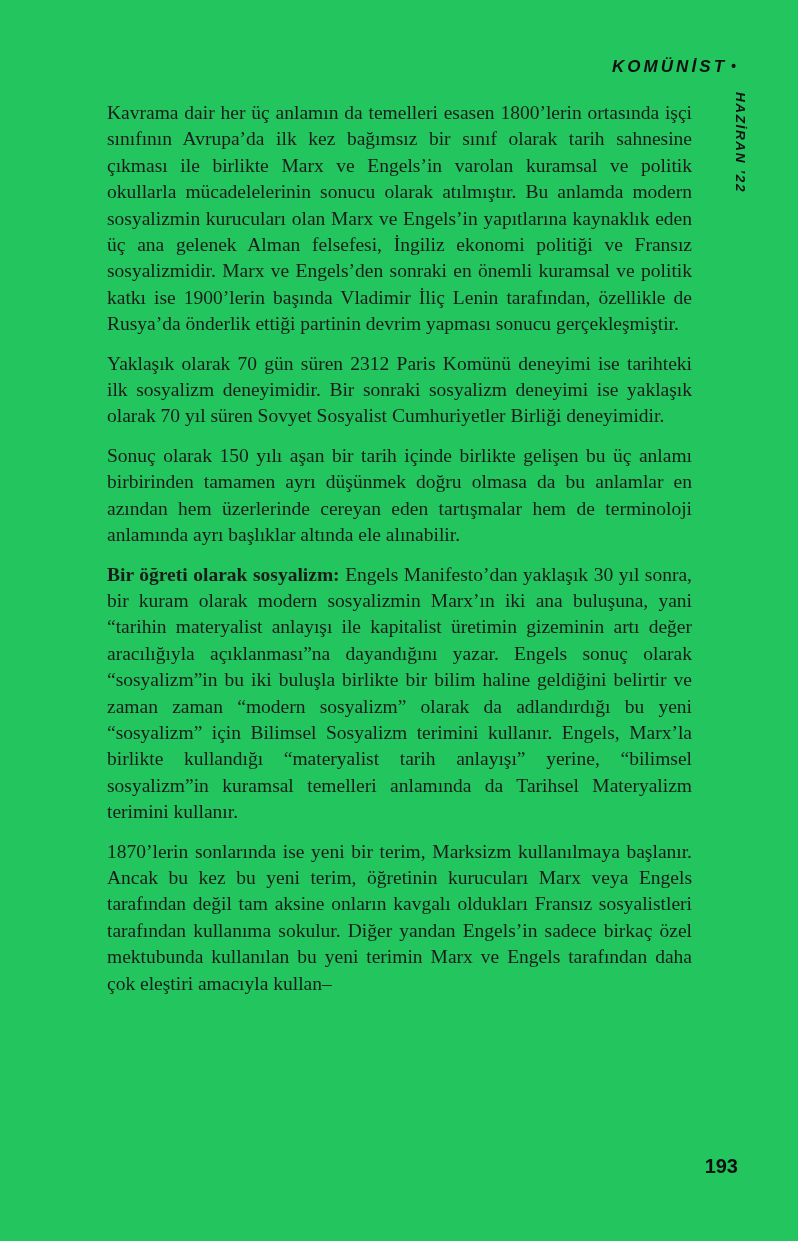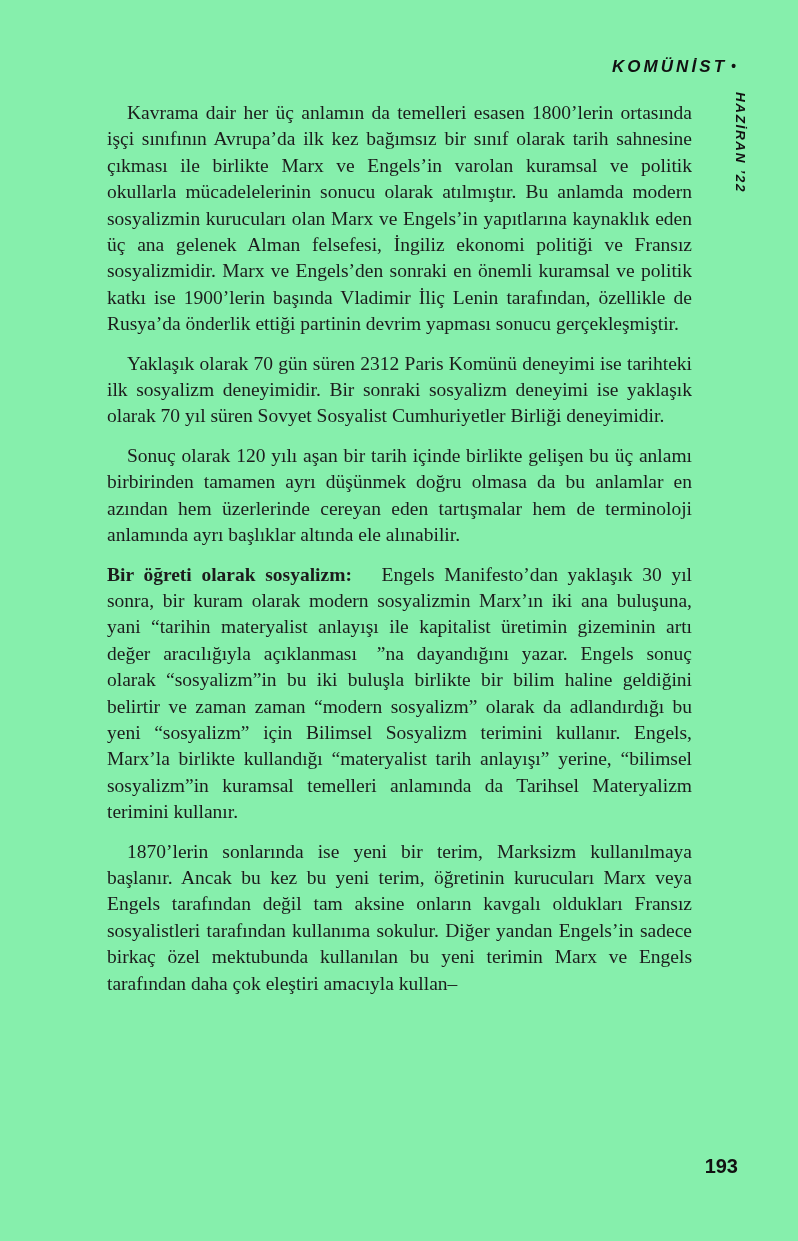--- a/index.html
+++ b/index.html
@@ -5,21 +5,21 @@
   html, body {
     margin: 0;
     padding: 0;
     background: #e8e8e8;
   }
   .page {
     position: relative;
     width: 798px;
     height: 1241px;
     margin: 0 auto;
-    background: #86efac;
+    background: #22c55e;
     color: #191919;
     overflow: hidden;
     font-family: "Liberation Serif", serif;
   }
   .journal-header {
     position: absolute;
     top: 57px;
     right: 62px;
     font-family: "Liberation Sans", sans-serif;
     font-weight: 700;
@@ -58,21 +58,21 @@
     color: #1c1c1c;
   }
   .body-text p.para {
     margin: 0 0 13px 0;
     text-align: justify;
     hyphens: auto;
     -webkit-hyphens: auto;
   }
   .body-text .bold   { font-weight: 700; margin-top: 36px; }
   .body-text .italic { }
-  .body-text .normal { font-weight: 400; font-style: normal; margin-left: 20px; }
+  .body-text .normal { font-weight: 400; font-style: normal; }
   .page-number {
     position: absolute;
     top: 1155px;
     right: 60px;
     font-family: "Liberation Sans", sans-serif;
     font-weight: 700;
     font-size: 20px;
     color: #111111;
   }
 </style>
@@ -83,20 +83,20 @@
 
   <div class="journal-header">
     <span>KOMÜNİST</span><span class="bullet">•</span>
   </div>
 
   <div class="issue-vertical">HAZİRAN ’22</div>
 
   <div class="body-text">
       <p class="para"><span class="normal">Kavrama dair her üç anlamın da temelleri esasen 1800’lerin ortasında işçi sınıfının Avrupa’da ilk kez bağımsız bir sınıf olarak tarih sahnesine çıkması ile birlikte Marx ve Engels’in varolan kuramsal ve politik okullarla mücadelelerinin sonucu olarak atılmıştır. Bu anlamda modern sosyalizmin kurucuları olan Marx ve Engels’in yapıtlarına kaynaklık eden üç ana gelenek Alman felsefesi, İngiliz ekonomi politiği ve Fransız sosyalizmidir. Marx ve Engels’den sonraki en önemli kuramsal ve politik katkı ise 1900’lerin başında Vladimir İliç Lenin tarafından, özellikle de Rusya’da önderlik ettiği partinin devrim yapması sonucu gerçekleşmiştir.</span></p>
       <p class="para"><span class="normal">Yaklaşık olarak 70 gün süren 2312 Paris Komünü deneyimi ise tarihteki ilk sosyalizm deneyimidir. Bir sonraki sosyalizm deneyimi ise yaklaşık olarak 70 yıl süren Sovyet Sosyalist Cumhuriyetler Birliği deneyimidir.</span></p>
-      <p class="para"><span class="normal">Sonuç olarak 120 yılı aşan bir tarih içinde birlikte gelişen bu üç anlamı birbirinden tamamen ayrı düşünmek doğru olmasa da bu anlamlar en azından hem üzerlerinde cereyan eden tartışmalar hem de terminoloji anlamında ayrı başlıklar altında ele alınabilir.</span></p>
+      <p class="para"><span class="normal">Sonuç olarak 150 yılı aşan bir tarih içinde birlikte gelişen bu üç anlamı birbirinden tamamen ayrı düşünmek doğru olmasa da bu anlamlar en azından hem üzerlerinde cereyan eden tartışmalar hem de terminoloji anlamında ayrı başlıklar altında ele alınabilir.</span></p>
       <p class="para"><span class="bold">Bir öğreti olarak sosyalizm: </span><span class="normal">Engels Manifesto’dan yaklaşık 30 yıl sonra, bir kuram olarak modern sosyalizmin Marx’ın iki ana buluşuna, yani “</span><span class="italic">tarihin materyalist anlayışı ile kapitalist üretimin gizeminin artı değer aracılığıyla açıklanması</span><span class="normal">”na dayandığını yazar. Engels sonuç olarak “sosyalizm”in bu iki buluşla birlikte bir bilim haline geldiğini belirtir ve zaman zaman “modern sosyalizm” olarak da adlandırdığı bu yeni “sosyalizm” için Bilimsel Sosyalizm terimini kullanır. Engels, Marx’la birlikte kullandığı “materyalist tarih anlayışı” yerine, “bilimsel sosyalizm”in kuramsal temelleri anlamında da Tarihsel Materyalizm terimini kullanır.</span></p>
       <p class="para"><span class="normal">1870’lerin sonlarında ise yeni bir terim, Marksizm kullanılmaya başlanır. Ancak bu kez bu yeni terim, öğretinin kurucuları Marx veya Engels tarafından değil tam aksine onların kavgalı oldukları Fransız sosyalistleri tarafından kullanıma sokulur. Diğer yandan Engels’in sadece birkaç özel mektubunda kullanılan bu yeni terimin Marx ve Engels tarafından daha çok eleştiri amacıyla kullan–</span></p>
     </div>
 
   <div class="page-number">193</div>
 
 </div>
 
 </body></html>

